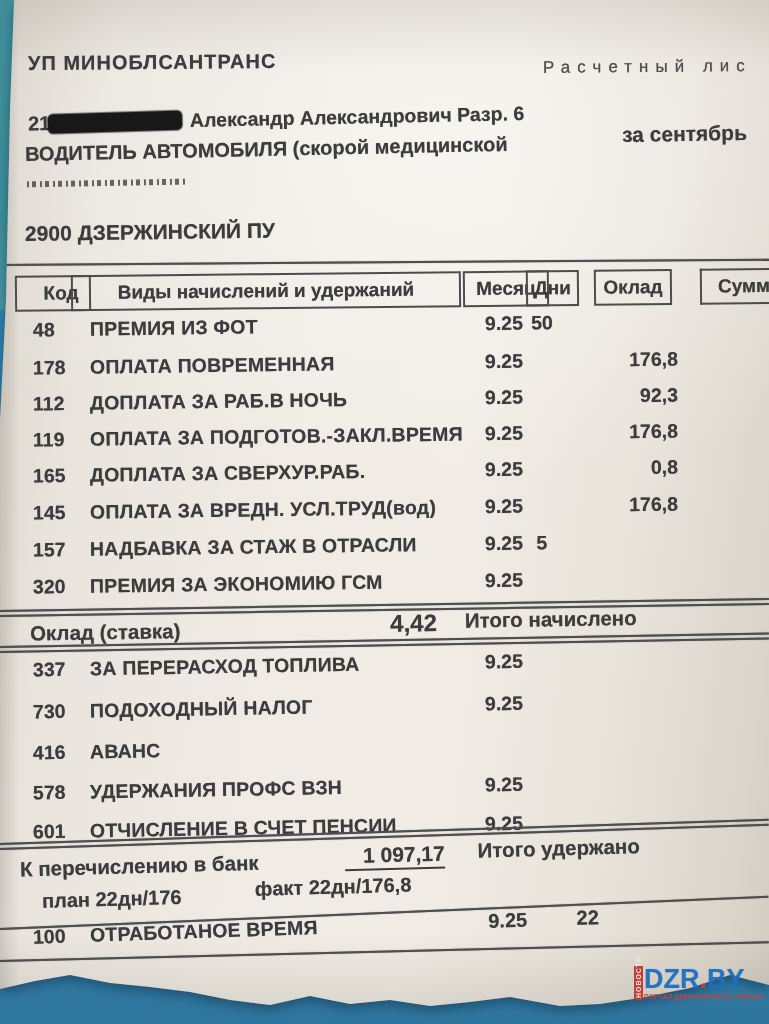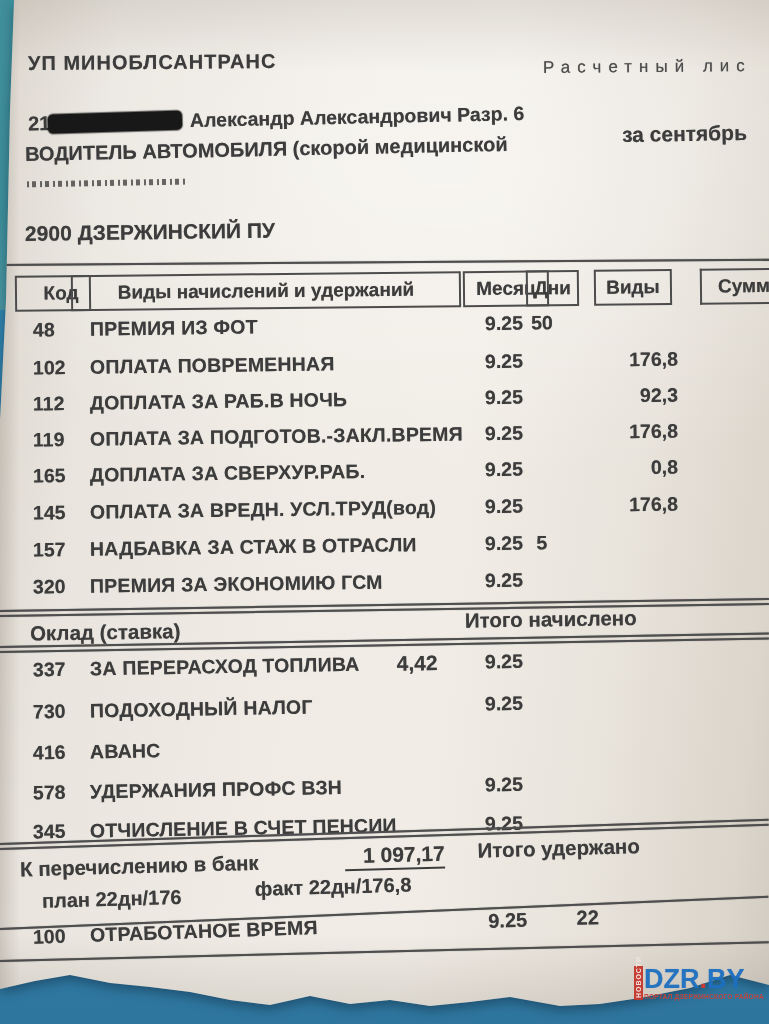--- a/index.html
+++ b/index.html
@@ -84,34 +84,34 @@
     <div class="smudge" style="top:180px;left:27px;width:158px;transform:rotate(-1deg);"></div>
 
     <div class="t" style="top:222px;left:25px;font-size:21px;font-weight:700;transform:rotate(-0.8deg);transform-origin:left center;">2900 ДЗЕРЖИНСКИЙ ПУ</div>
 
     <div class="hline" style="top:264px;transform:rotate(-0.4deg);"></div>
     <div class="thead">
       <div class="hbox" style="left:15px;width:56px;padding-left:16px;">Код</div>
       <div class="hbox" style="left:71px;width:386px;">Виды начислений и удержаний</div>
       <div class="hbox" style="left:463px;width:82px;">Месяц</div>
       <div class="hbox" style="left:526px;width:49px;">Дни</div>
-      <div class="hbox" style="left:594px;width:74px;">Виды</div>
+      <div class="hbox" style="left:594px;width:74px;">Оклад</div>
       <div class="hbox" style="left:700px;width:75px;border-right:none;justify-content:flex-start;padding-left:16px;">Сумм</div>
     </div>
 
     <div id="accruals">
         <div class="trow" style="top: 318px; transform: rotate(-0.8deg);">
           <span class="c-code">48</span>
           <span class="c-label">ПРЕМИЯ ИЗ ФОТ</span>
           <span class="c-month">9.25</span>
           <span class="c-days">50</span>
           <span class="c-hours"></span>
         </div>
         <div class="trow" style="top: 356px; transform: rotate(-0.8deg);">
-          <span class="c-code">102</span>
+          <span class="c-code">178</span>
           <span class="c-label">ОПЛАТА ПОВРЕМЕННАЯ</span>
           <span class="c-month">9.25</span>
           <span class="c-days"></span>
           <span class="c-hours">176,8</span>
         </div>
         <div class="trow" style="top: 392px; transform: rotate(-0.8deg);">
           <span class="c-code">112</span>
           <span class="c-label">ДОПЛАТА ЗА РАБ.В НОЧЬ</span>
           <span class="c-month">9.25</span>
           <span class="c-days"></span>
@@ -151,21 +151,21 @@
           <span class="c-month">9.25</span>
           <span class="c-days"></span>
           <span class="c-hours"></span>
         </div>
       </div>
 
     <div class="hline" style="top:610px;transform:rotate(-0.9deg);"></div>
     <div class="hline" style="top:615px;transform:rotate(-0.9deg);"></div>
     <div style="position:absolute;top:618px;left:0;width:769px;height:26px;transform:rotate(-0.9deg);transform-origin:left center;">
       <span class="t" style="left:30px;top:4px;font-size:20.5px;">Оклад (ставка)</span>
-      <span class="t" style="left:375px;top:0;width:62px;text-align:right;font-size:21px;margin-top:40px;">4,42</span>
+      <span class="t" style="left:375px;top:0;width:62px;text-align:right;font-size:24px;">4,42</span>
       <span class="t" style="left:465px;top:-2px;font-size:20.5px;">Итого начислено</span>
     </div>
     <div class="hline" style="top:646px;transform:rotate(-1deg);"></div>
     <div class="hline" style="top:651px;transform:rotate(-1deg);"></div>
 
     <div id="deductions">
         <div class="trow" style="top: 658px; transform: rotate(-1deg);">
           <span class="c-code">337</span>
           <span class="c-label">ЗА ПЕРЕРАСХОД ТОПЛИВА</span>
           <span class="c-month">9.25</span>
@@ -187,21 +187,21 @@
           <span class="c-hours"></span>
         </div>
         <div class="trow" style="top: 781px; transform: rotate(-1deg);">
           <span class="c-code">578</span>
           <span class="c-label">УДЕРЖАНИЯ ПРОФС ВЗН</span>
           <span class="c-month">9.25</span>
           <span class="c-days"></span>
           <span class="c-hours"></span>
         </div>
         <div class="trow" style="top: 820px; transform: rotate(-1deg);">
-          <span class="c-code">345</span>
+          <span class="c-code">601</span>
           <span class="c-label">ОТЧИСЛЕНИЕ В СЧЕТ ПЕНСИИ</span>
           <span class="c-month">9.25</span>
           <span class="c-days"></span>
           <span class="c-hours"></span>
         </div>
       </div>
 
     <div class="hline" style="top:843px;transform:rotate(-1.8deg);"></div>
     <div class="hline" style="top:848px;transform:rotate(-1.8deg);"></div>
     <div style="position:absolute;top:856px;left:0;width:769px;height:26px;transform:rotate(-1.6deg);transform-origin:left center;">

